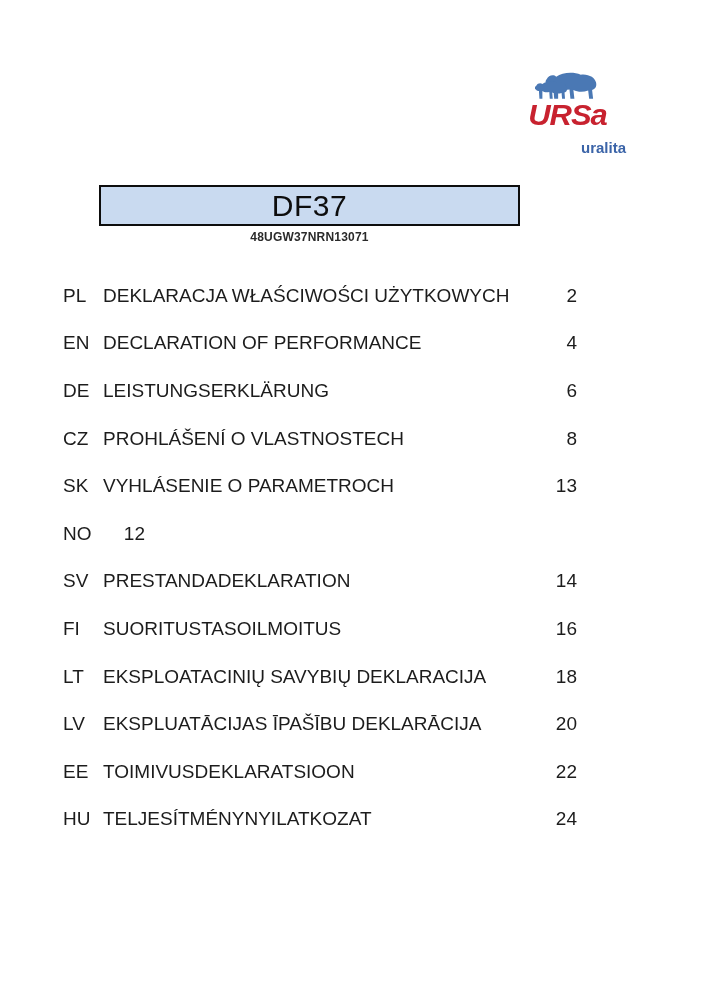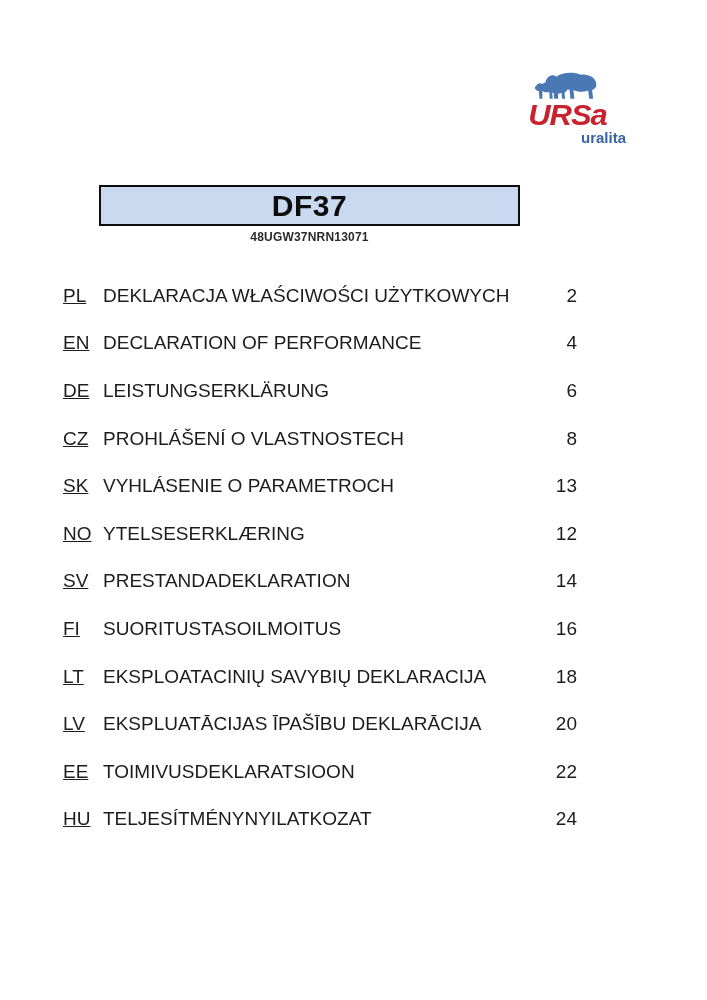--- a/index.html
+++ b/index.html
@@ -42,39 +42,40 @@
     transform: scaleY(0.95);
   }
   .logo-tagline {
     display: block;
     text-align: right;
     padding-right: 4px;
     font-size: 15px;
     line-height: 16px;
     font-weight: bold;
     color: #3b64a8;
+    margin-top: 10px;
   }
 
   
   .title-box {
     position: absolute;
     left: 99px;
     top: 185px;
     width: 421px;
     height: 41px;
     box-sizing: border-box;
     background: #c9daf0;
     border: 2px solid #0d0d0d;
     display: flex;
     align-items: center;
     justify-content: center;
   }
   .title-box .title-text {
     font-size: 30px;
-    font-weight: bold;
+    font-weight: normal;
     letter-spacing: 0.5px;
     color: #0d0d0d;
   }
   .doc-code {
     position: absolute;
     left: 99px;
     top: 230px;
     width: 421px;
     text-align: center;
     font-size: 12px;
@@ -93,21 +94,20 @@
   .toc-row {
     display: flex;
     align-items: center;
     height: 47.6px;
     font-size: 19px;
     color: #1c1c1c;
   }
   .toc-lang {
     width: 40px;
     flex: 0 0 40px;
-    text-decoration: underline;
   }
   .toc-title {
     flex: 1 1 auto;
     white-space: nowrap;
     overflow: hidden;
   }
   .toc-page {
     flex: 0 0 42px;
     text-align: right;
   }
@@ -183,21 +183,20 @@
     </div>
 
     <div class="toc-row">
       <span class="toc-lang">SK</span>
       <span class="toc-title">VYHLÁSENIE O PARAMETROCH</span>
       <span class="toc-page">13</span>
     </div>
 
     <div class="toc-row">
       <span class="toc-lang">NO</span>
-      <span class="toc-title">YTELSESERKLÆRING</span>
       <span class="toc-page">12</span>
     </div>
 
     <div class="toc-row">
       <span class="toc-lang">SV</span>
       <span class="toc-title">PRESTANDADEKLARATION</span>
       <span class="toc-page">14</span>
     </div>
 
     <div class="toc-row">

